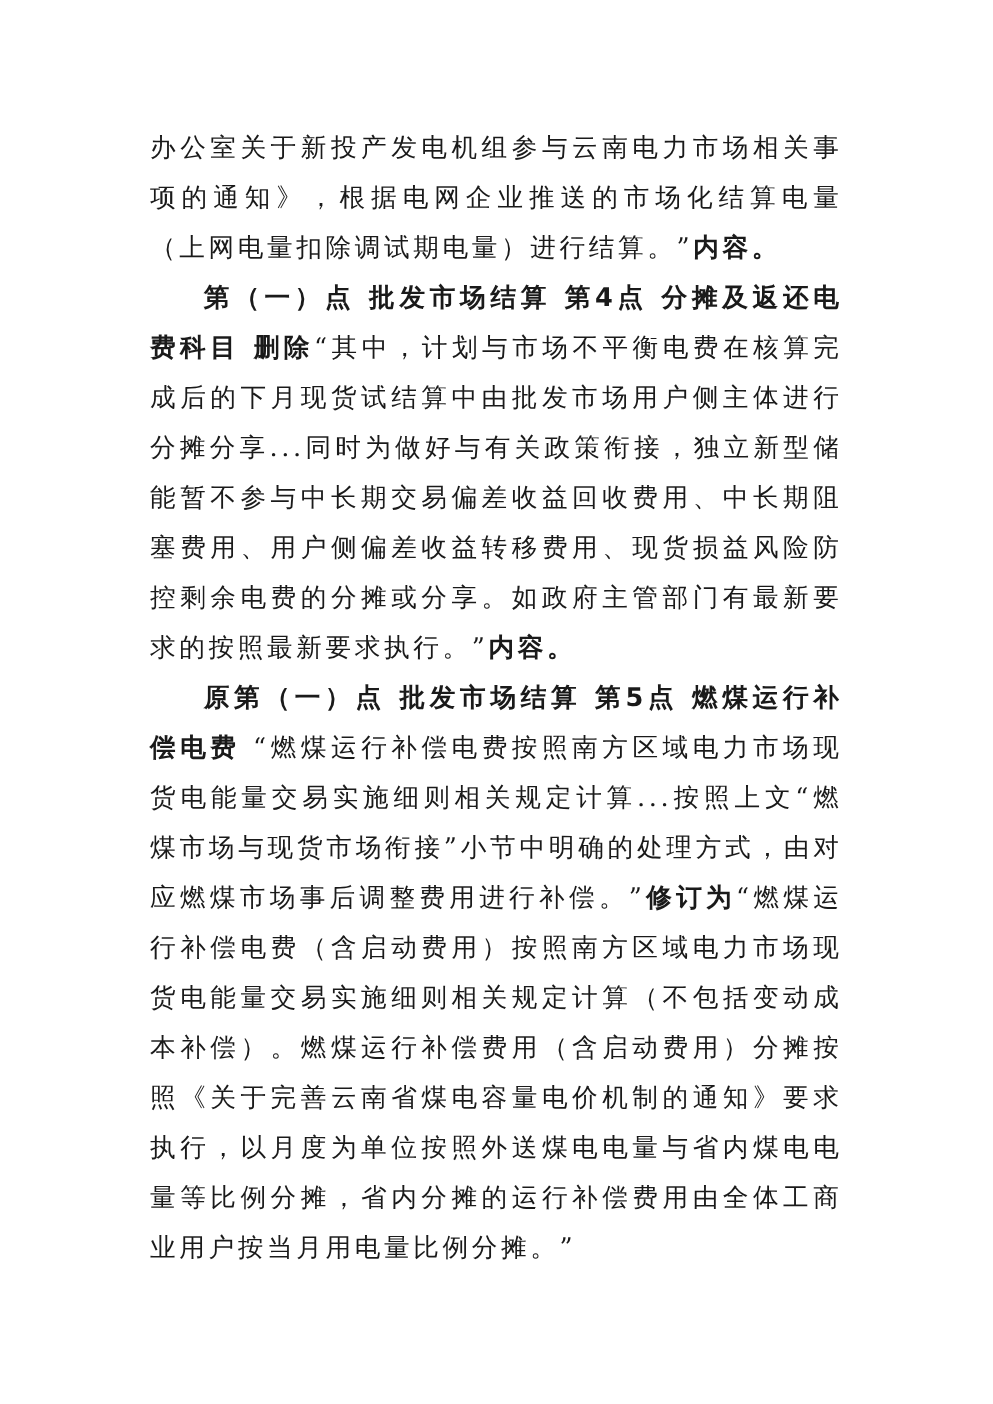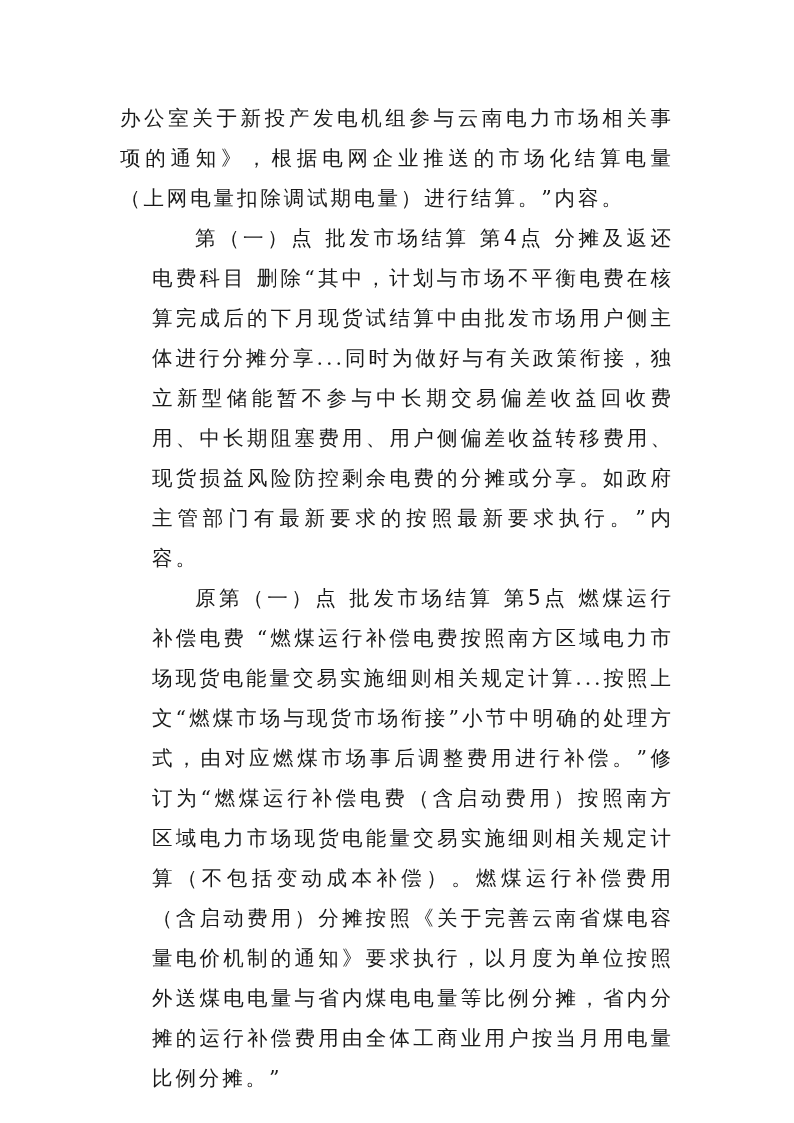--- a/index.html
+++ b/index.html
@@ -4,22 +4,22 @@
 <style>
   html, body { margin: 0; padding: 0; background: #ffffff; }
   body { width: 794px; height: 1123px; position: relative; overflow: hidden; }
   .page {
     position: absolute; left: 120px; top: 98px; width: 554px;
     font-family: "DejaVu Serif", "Liberation Serif", serif;
     font-size: 20.5px; line-height: 40px; color: #1a1a1a;
     letter-spacing: 2.9px; text-align: justify;
   }
   .para { margin: 0; }
-  .indent { text-indent: 43px; margin-left: 32px; }
-  .b { font-weight: normal; font-family: "DejaVu Sans", "Liberation Sans", sans-serif; }
+  .indent { text-indent: 43px; }
+  .b { font-weight: bold; font-family: "DejaVu Sans", "Liberation Sans", sans-serif; }
 </style>
 </head>
 <body>
 
 <div class="page">
   <p class="para">
     <span>办公室关于新投产发电机组参与云南电力市场相关事项的通知》，根据电网企业推送的市场化结算电量（上网电量扣除调试期电量）进行结算。”</span><span class="b">内容。</span>
   </p>
   <p class="para indent">
     <span class="b">第（一）点 批发市场结算 第4点 分摊及返还电费科目 删除</span><span>“其中，计划与市场不平衡电费在核算完成后的下月现货试结算中由批发市场用户侧主体进行分摊分享...同时为做好与有关政策衔接，独立新型储能暂不参与中长期交易偏差收益回收费用、中长期阻塞费用、用户侧偏差收益转移费用、现货损益风险防控剩余电费的分摊或分享。如政府主管部门有最新要求的按照最新要求执行。”</span><span class="b">内容。</span>

